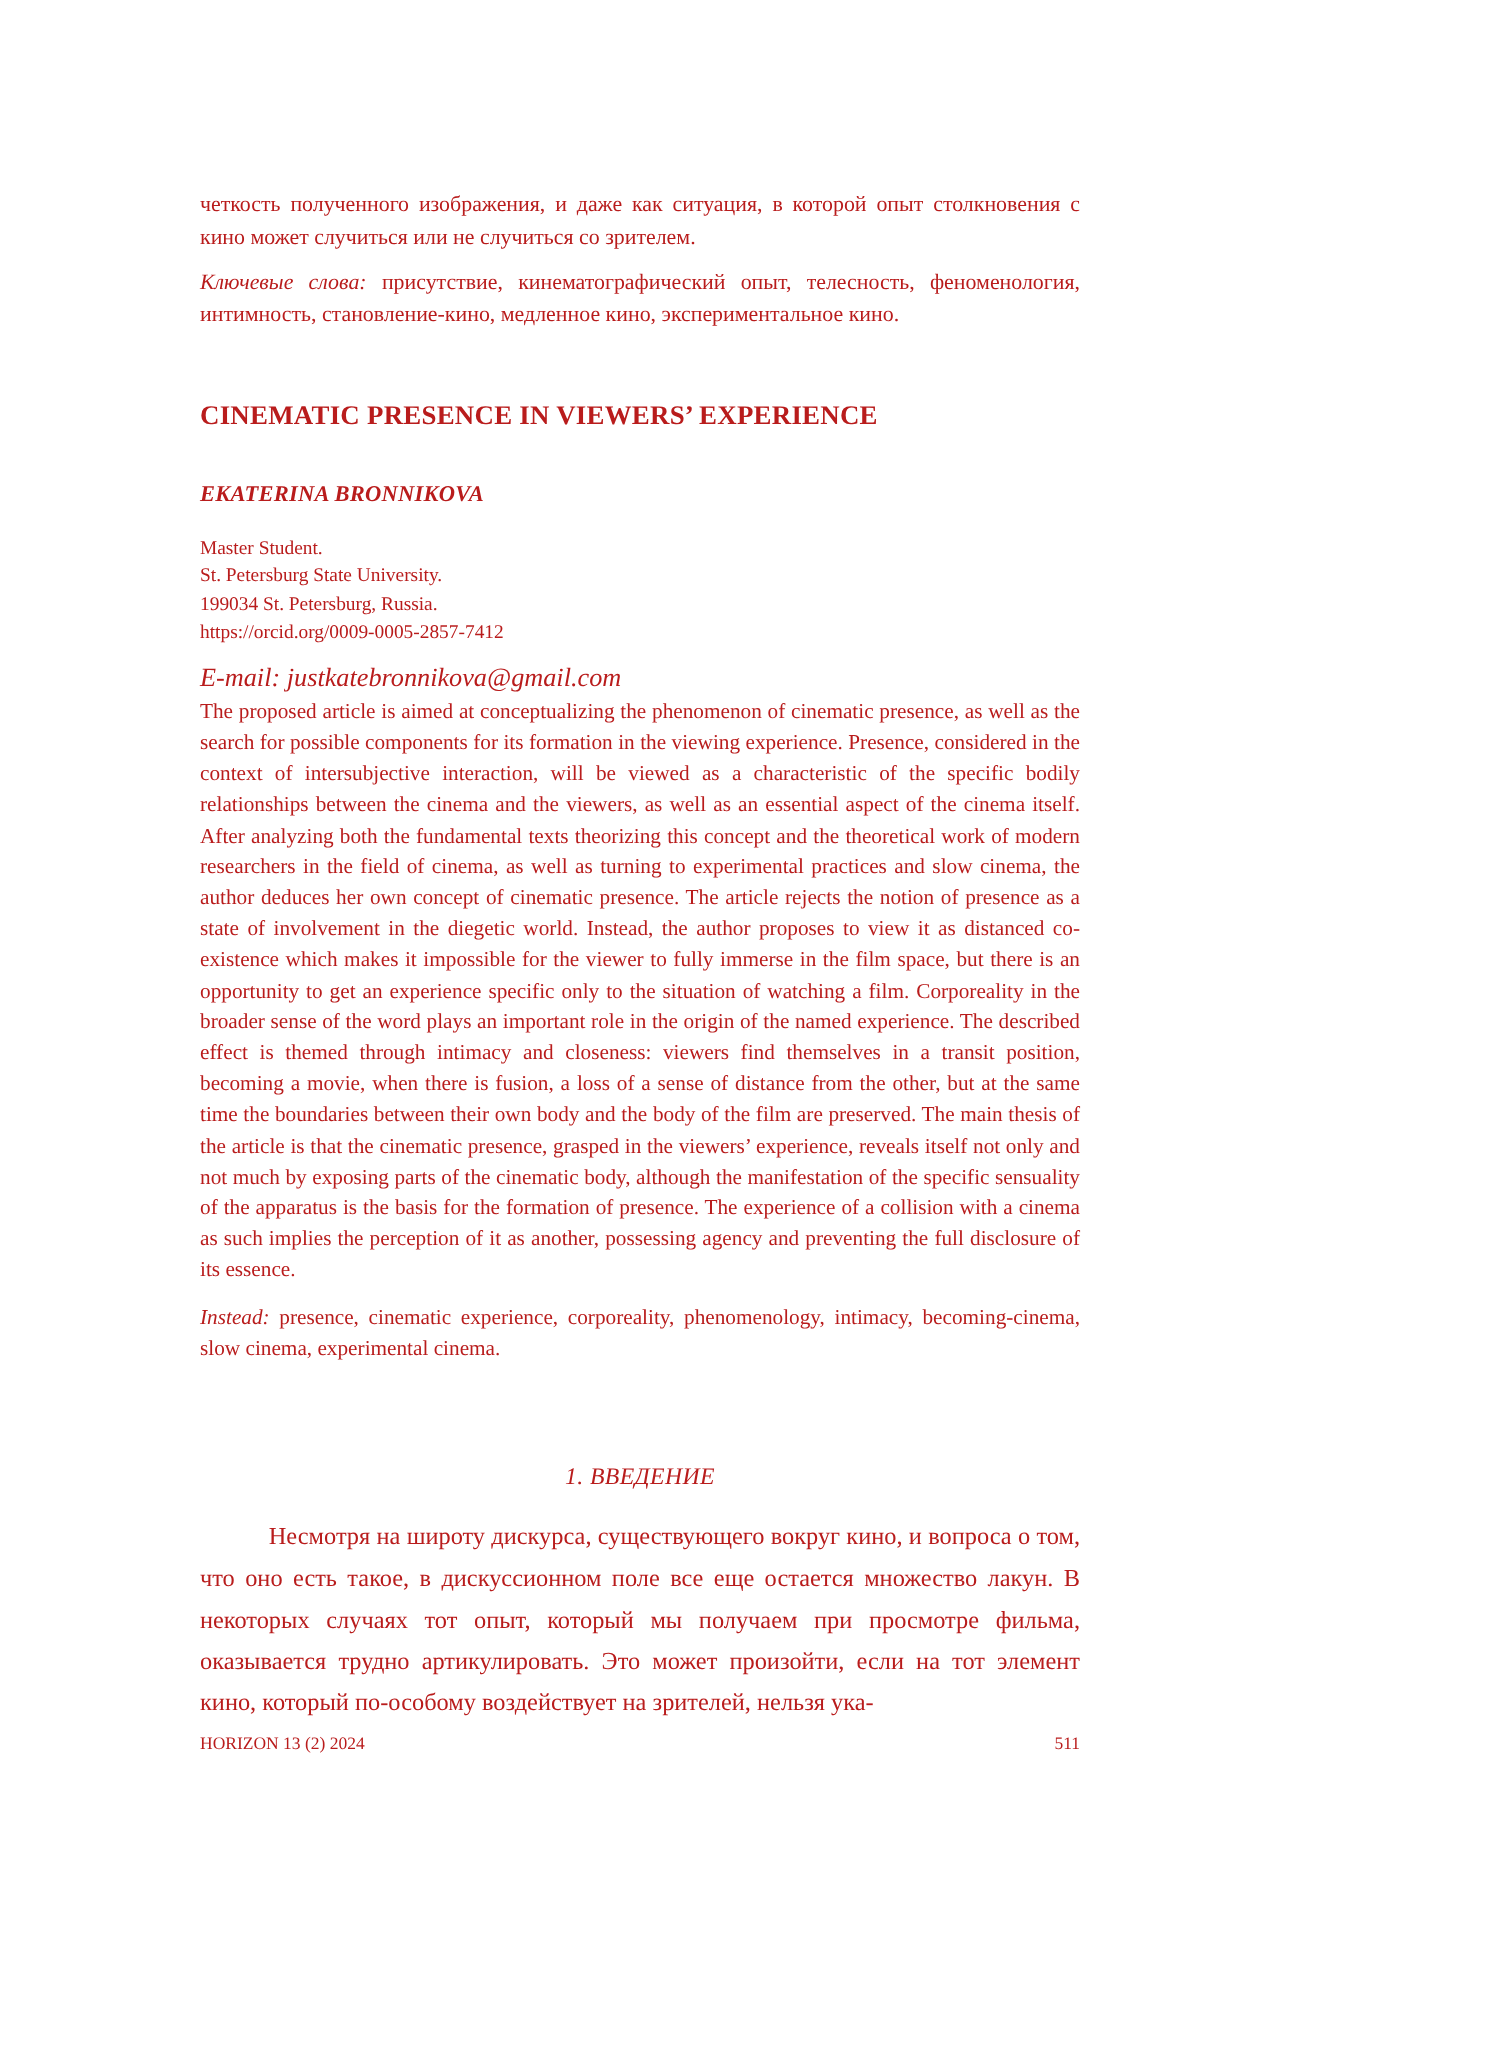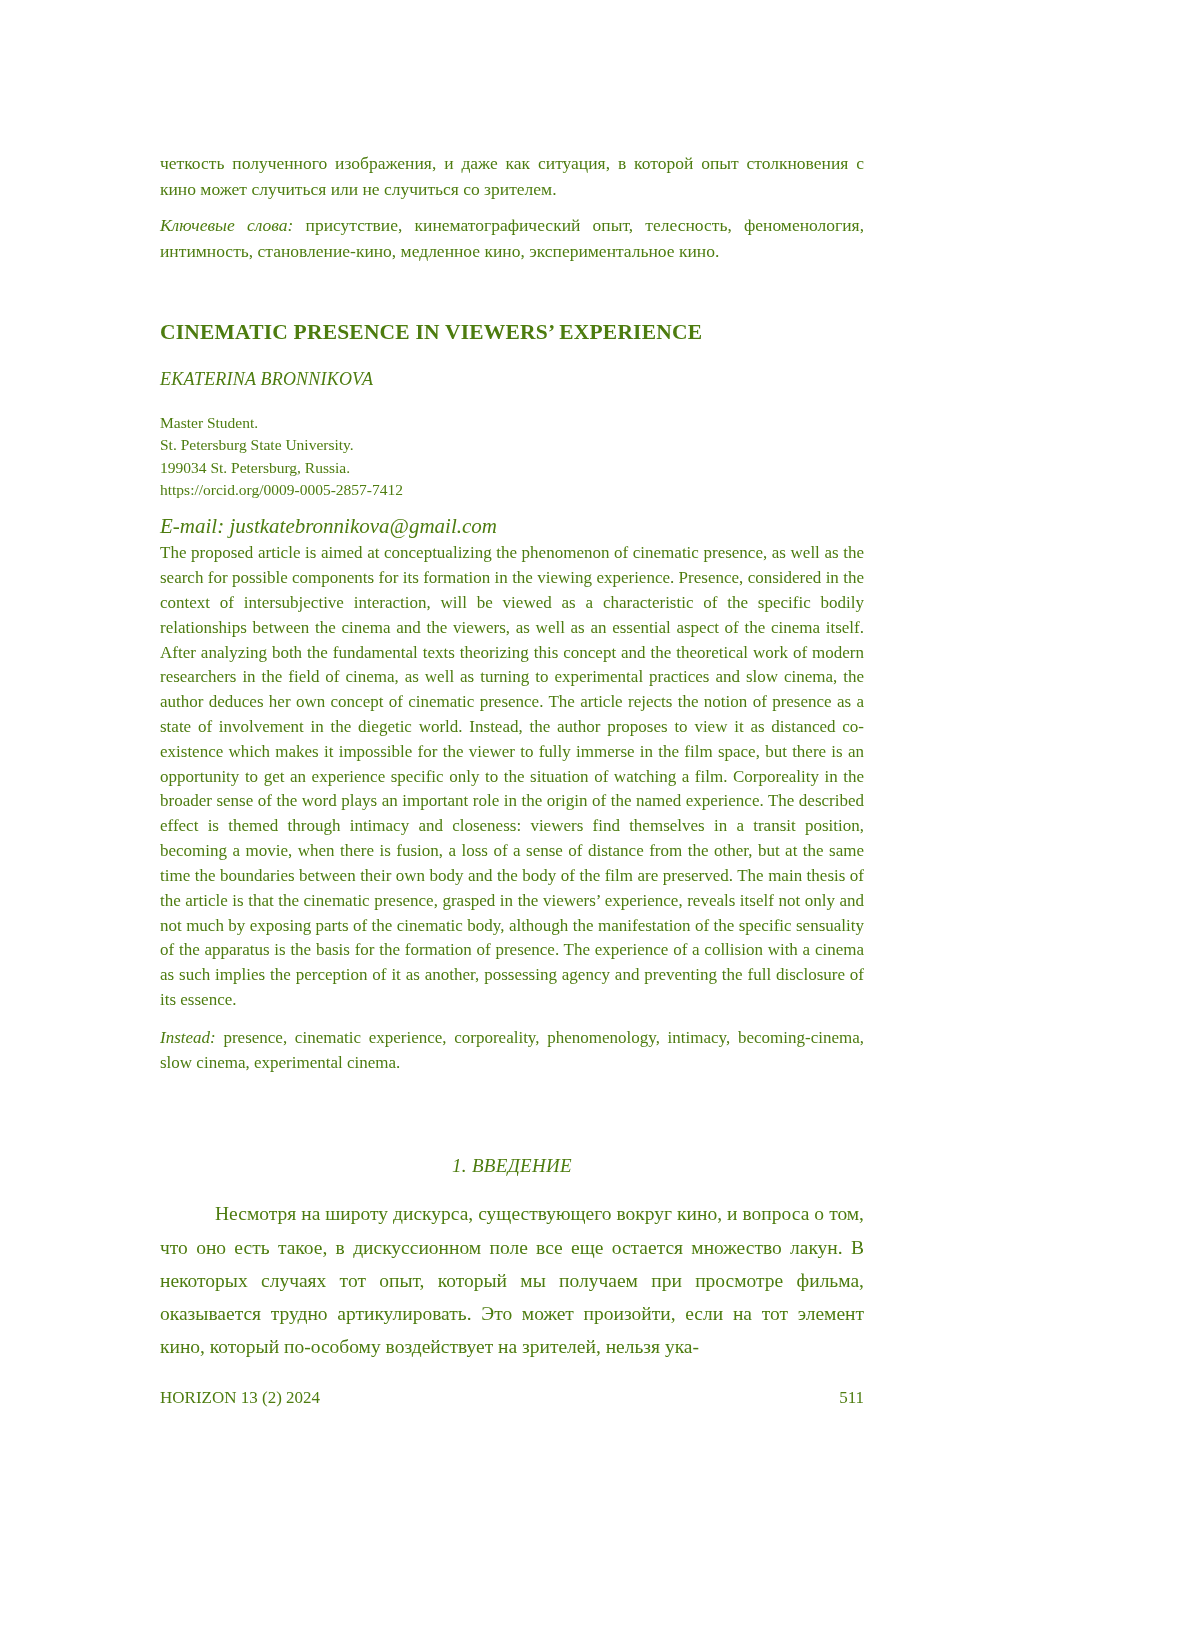--- a/index.html
+++ b/index.html
@@ -8,21 +8,21 @@
     width: 1200px;
     height: 1650px;
     background: #ffffff;
   }
 
   .page {
     position: relative;
     width: 1064px;
     height: 1650px;
     background: #ffffff;
-    color: #4d7c0f;
+    color: #b91c1c;
     font-family: "Liberation Serif", "DejaVu Serif", serif;
     overflow: hidden;
   }
 
   .content {
     padding: 150px 200px 0 160px; 
   }
 
   .ru-continuation {
     font-size: 17.5px;
@@ -40,24 +40,24 @@
   .italic { font-style: italic; }
 
   .article-title {
     margin-top: 56px;
     font-size: 21.5px;
     font-weight: bold;
     letter-spacing: 0.2px;
   }
 
   .article-author {
-    margin-top: 24px;
+    margin-top: 40px;
     font-size: 18px;
     font-style: italic;
-    font-weight: normal;
+    font-weight: bold;
     letter-spacing: 0.2px;
   }
 
   .affiliation {
     margin-top: 22px;
     font-size: 15.5px;
     line-height: 1.45;
   }
 
   .email-line {
@@ -98,21 +98,21 @@
   }
 
   .footer {
     position: absolute;
     top: 1388px;
     left: 160px;
     right: 200px;
     display: flex;
     justify-content: space-between;
     align-items: flex-start;
-    font-size: 17px;
+    font-size: 14px;
   }
 </style>
 </head>
 <body>
 
 <div class="page">
   <div class="content">
 
     <p class="ru-continuation">четкость полученного изображения, и даже как ситуация, в которой опыт столкновения с кино может случиться или не случиться со зрителем.</p>
 

